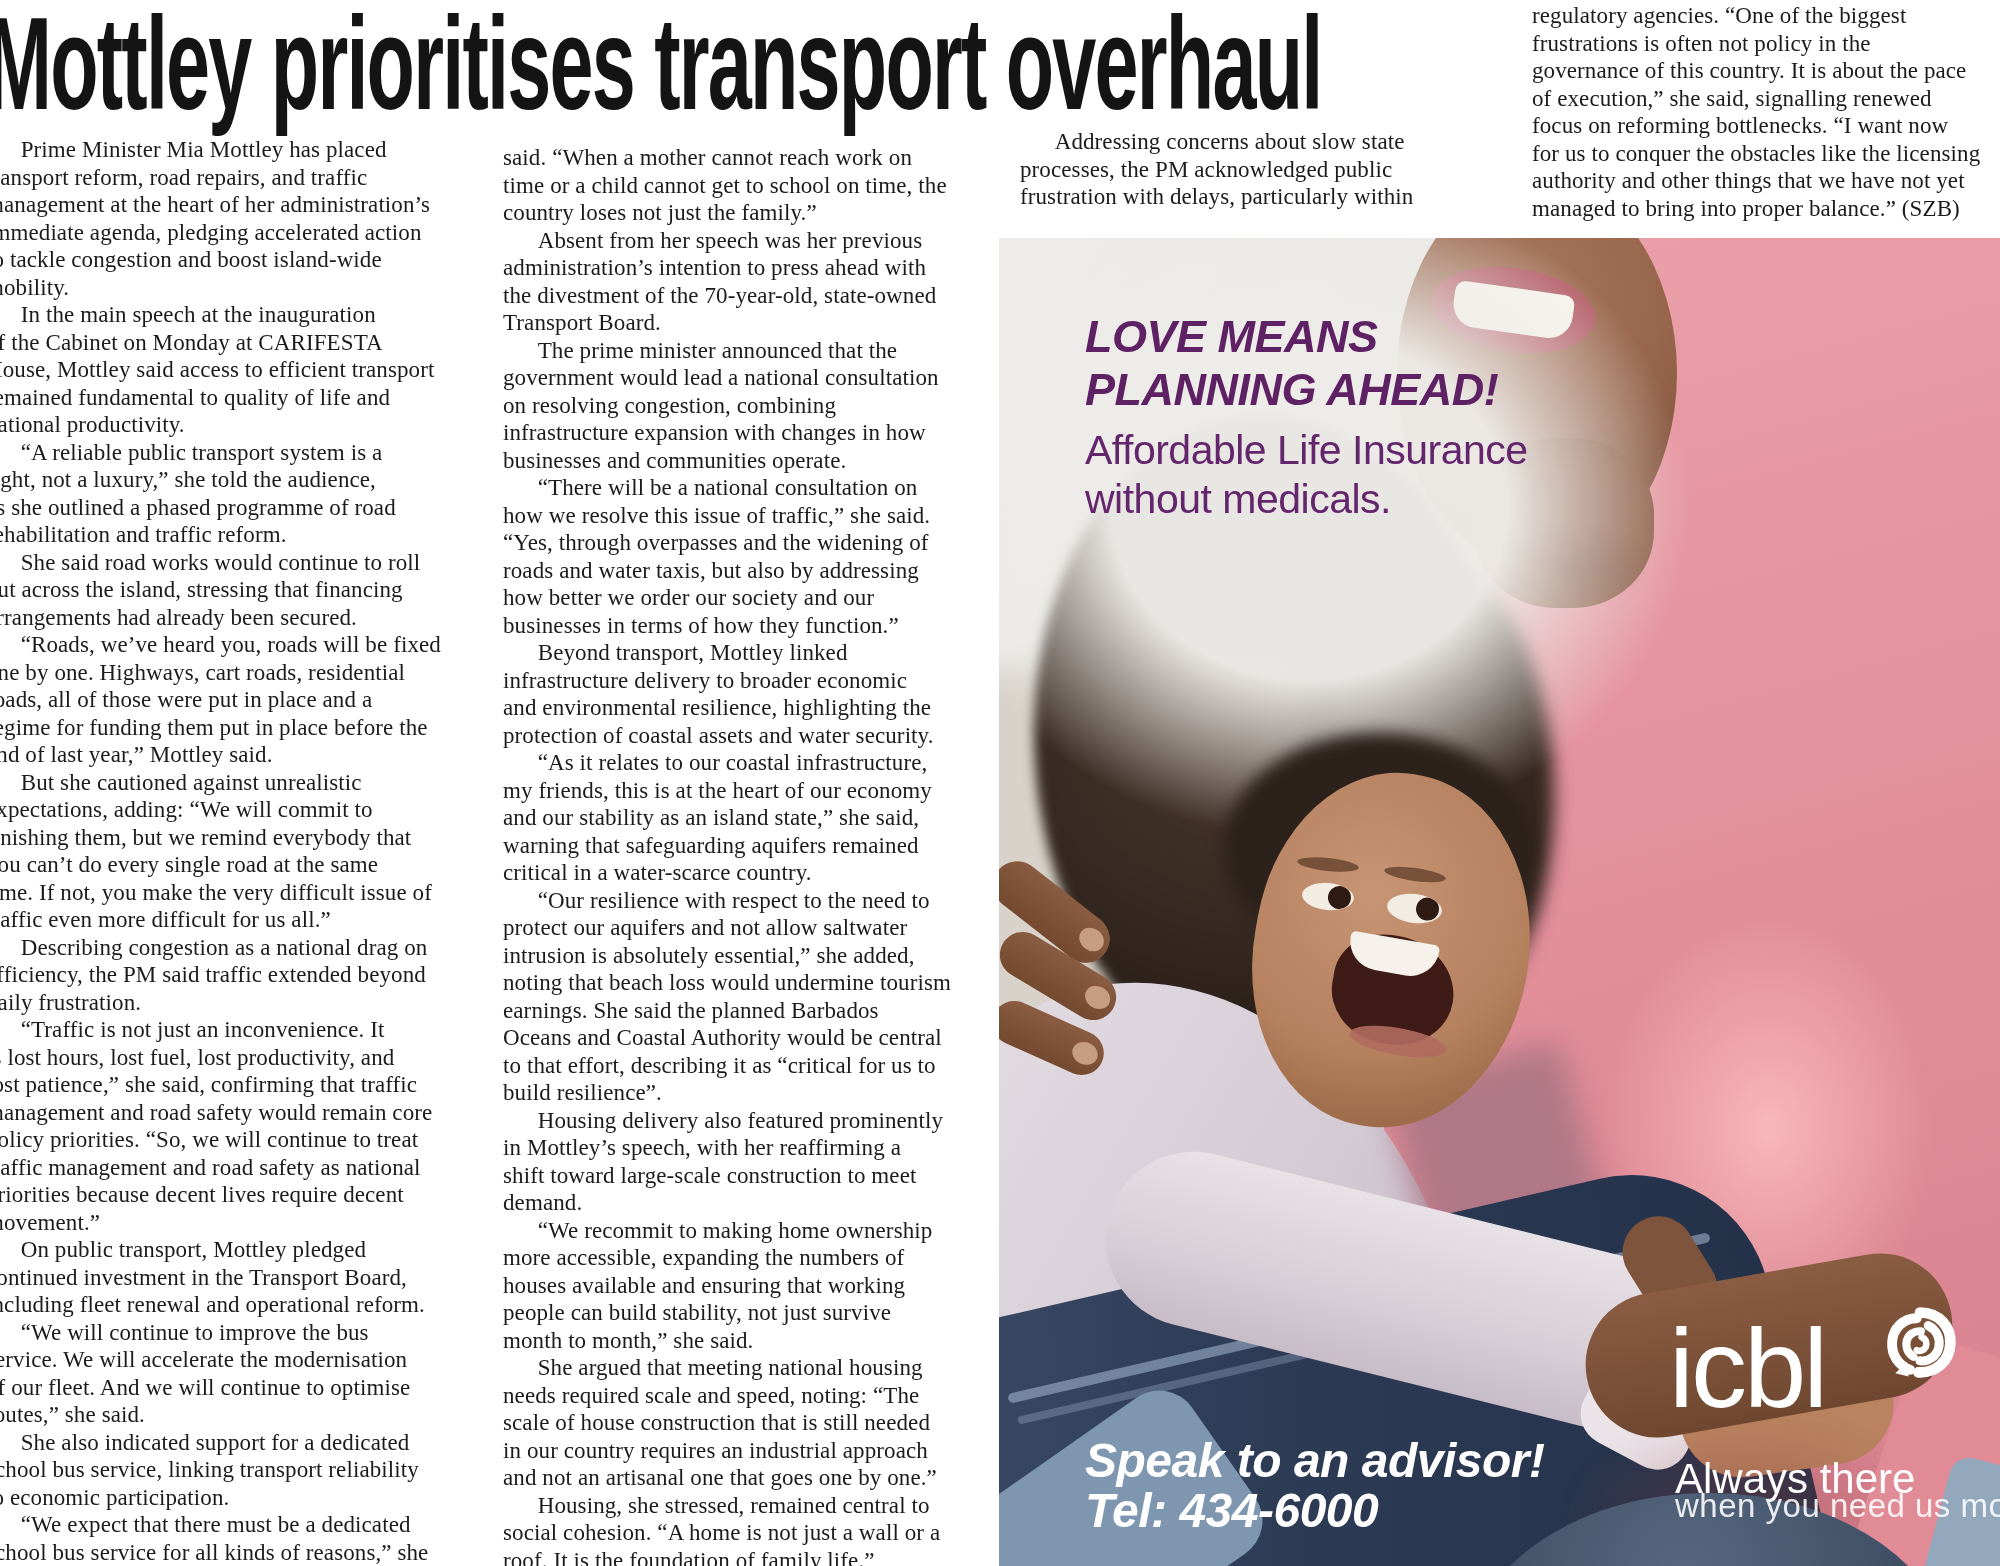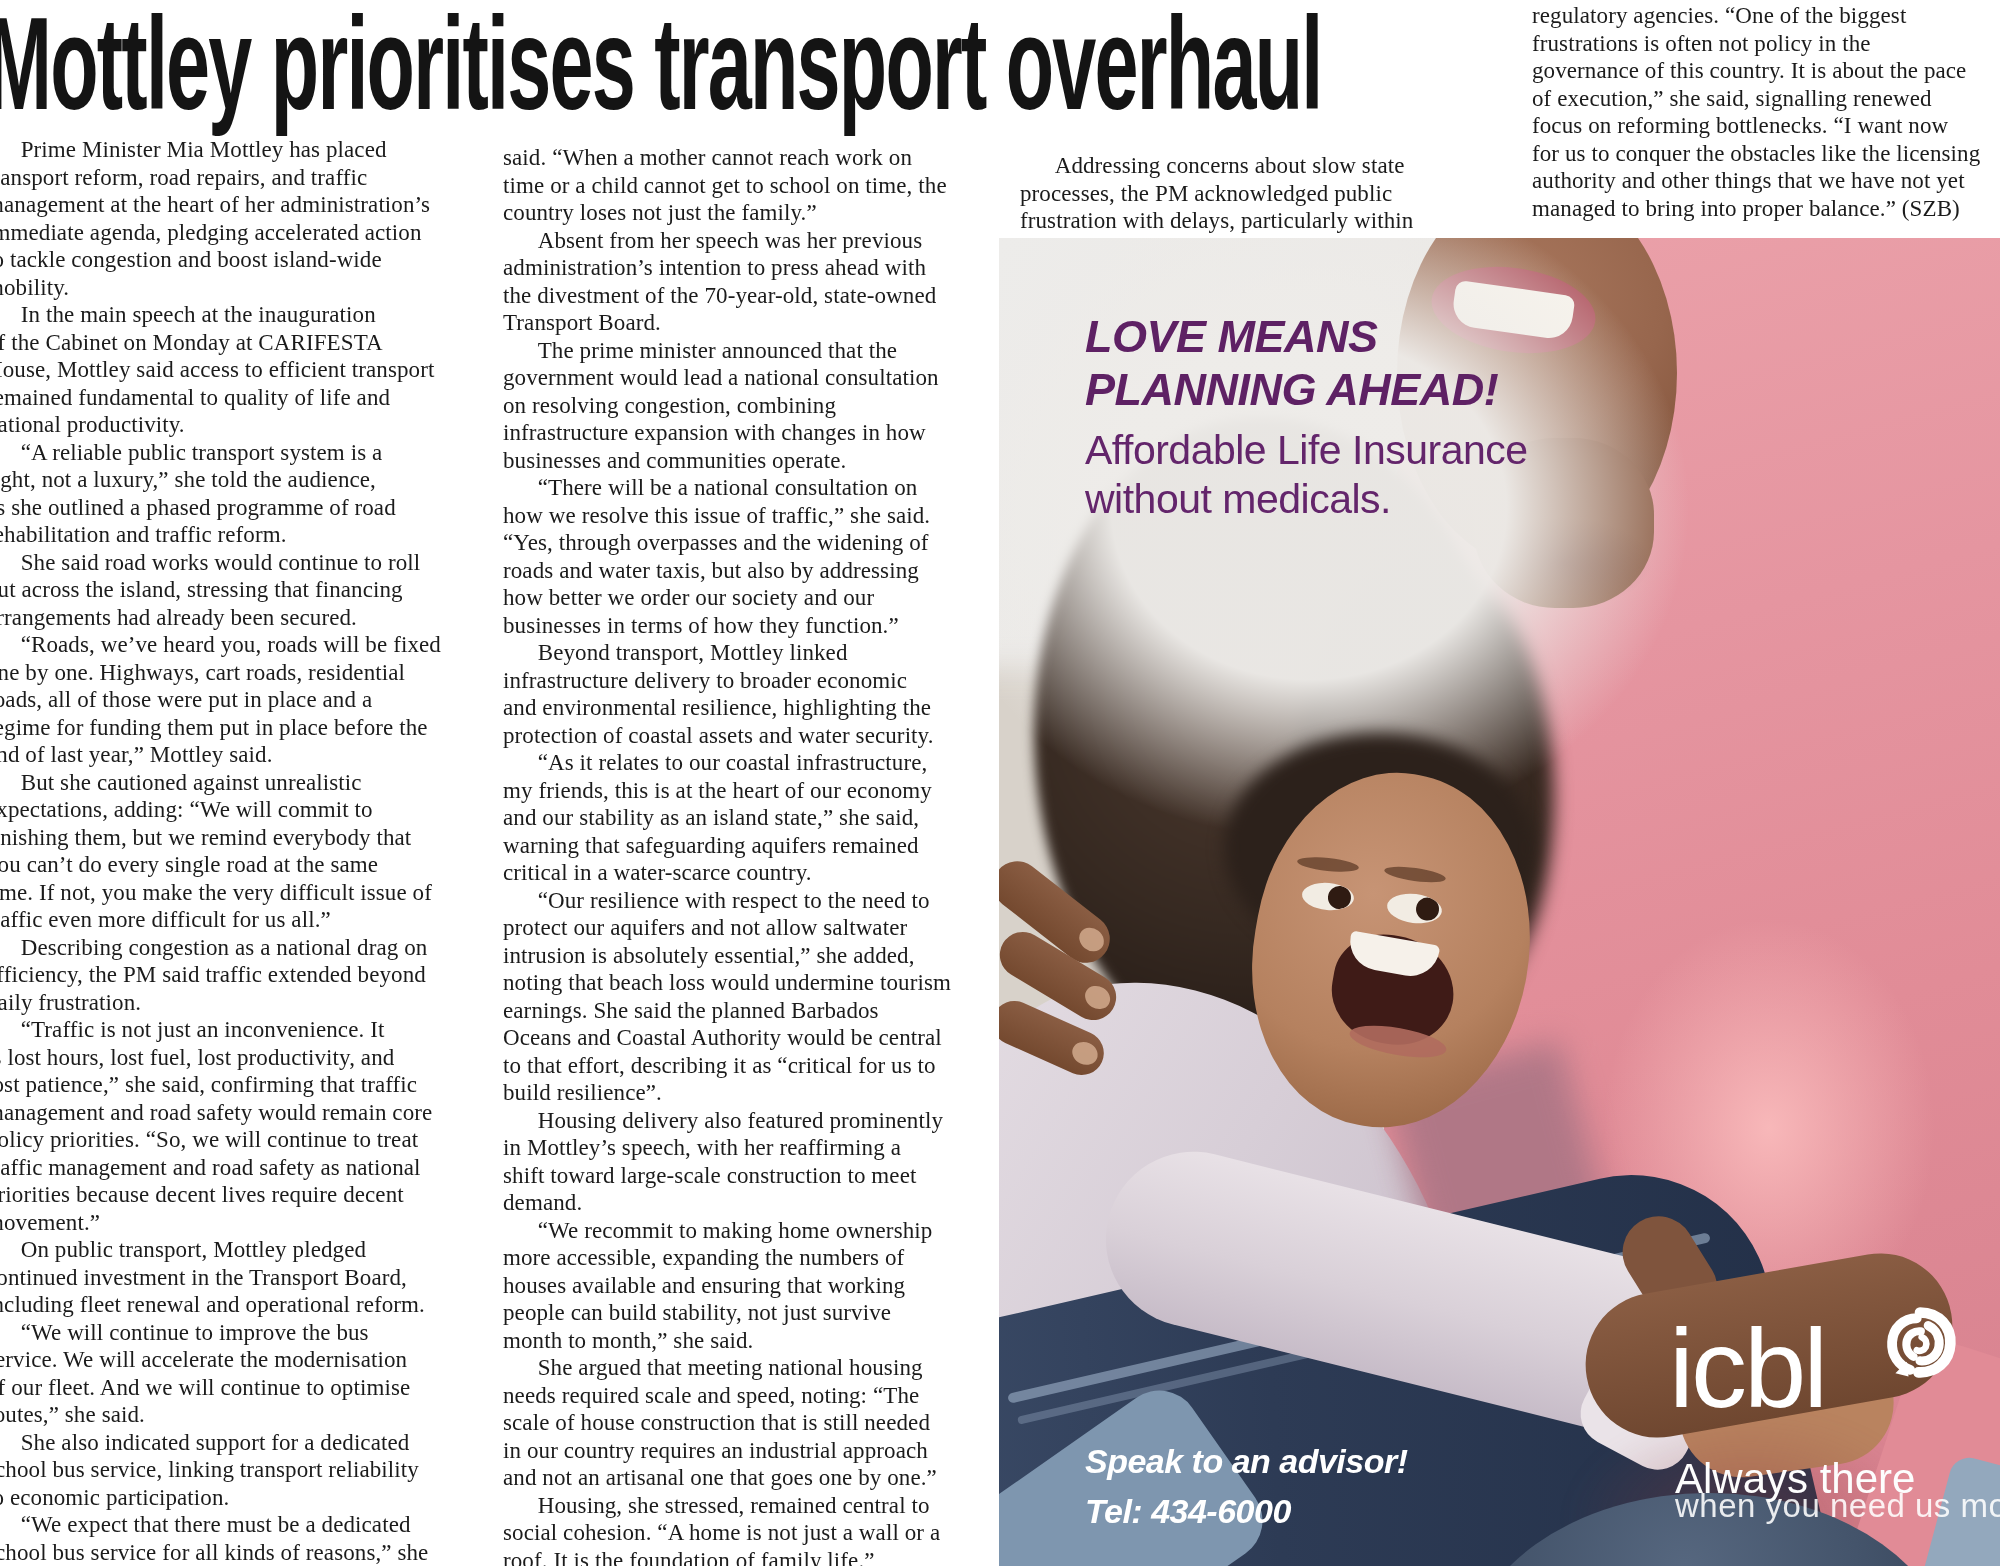--- a/index.html
+++ b/index.html
@@ -14,21 +14,21 @@
     font-size:132px;line-height:1.0;letter-spacing:-3px;color:#141414;
     transform:scaleX(0.60);transform-origin:0 0;white-space:nowrap;
   }
   
   .col{
     position:absolute;white-space:pre;font-size:23px;line-height:27.5px;
     color:#1b1b1b;letter-spacing:0.1px;
   }
   #col1{left:-14px;top:136px;}
   #col2{left:503px;top:144px;}
-  #col3{left:1020px;top:152px;}
+  #col3{left:1020px;top:128px;}
   #col4{left:1532px;top:2px;width:470px;}
   
   #ad{
     position:absolute;left:999px;top:238px;width:1001px;height:1328px;
     overflow:hidden;
     background:linear-gradient(120deg,#edecea 0%,#e9e6e3 45%,#ded9d5 100%);
   }
   #ad .ly{position:absolute;}
   .sofa{left:-30px;top:430px;width:180px;height:580px;background:#d8d2ca;filter:blur(14px);z-index:1;}
   .shirt{
@@ -116,21 +116,21 @@
     font-style:italic;font-weight:700;font-size:45px;line-height:53px;color:#5e2164;
     white-space:pre;letter-spacing:-0.5px;
   }
   .ad-sub{
     left:86px;top:188px;z-index:30;font-family:"Liberation Sans",sans-serif;
     font-weight:400;font-size:41px;line-height:49px;color:#63256b;
     white-space:pre;letter-spacing:-0.5px;
   }
   .ad-cta{
     left:86px;top:1198px;z-index:30;font-family:"Liberation Sans",sans-serif;
-    font-style:italic;font-weight:700;font-size:34px;line-height:50px;color:#ffffff;
+    font-style:italic;font-weight:700;font-size:48px;line-height:50px;color:#ffffff;
     white-space:pre;letter-spacing:-0.5px;
   }
   .logo{left:670px;top:1075px;z-index:30;}
   .logo-word{
     font-family:"Liberation Sans",sans-serif;font-weight:400;font-size:112px;
     color:#ffffff;letter-spacing:-3px;line-height:1;
   }
   .logo-rose{position:absolute;left:210px;top:-12px;width:82px;height:82px;}
   .logo-tag-bold{
     position:absolute;left:6px;top:142px;font-family:"Liberation Sans",sans-serif;

